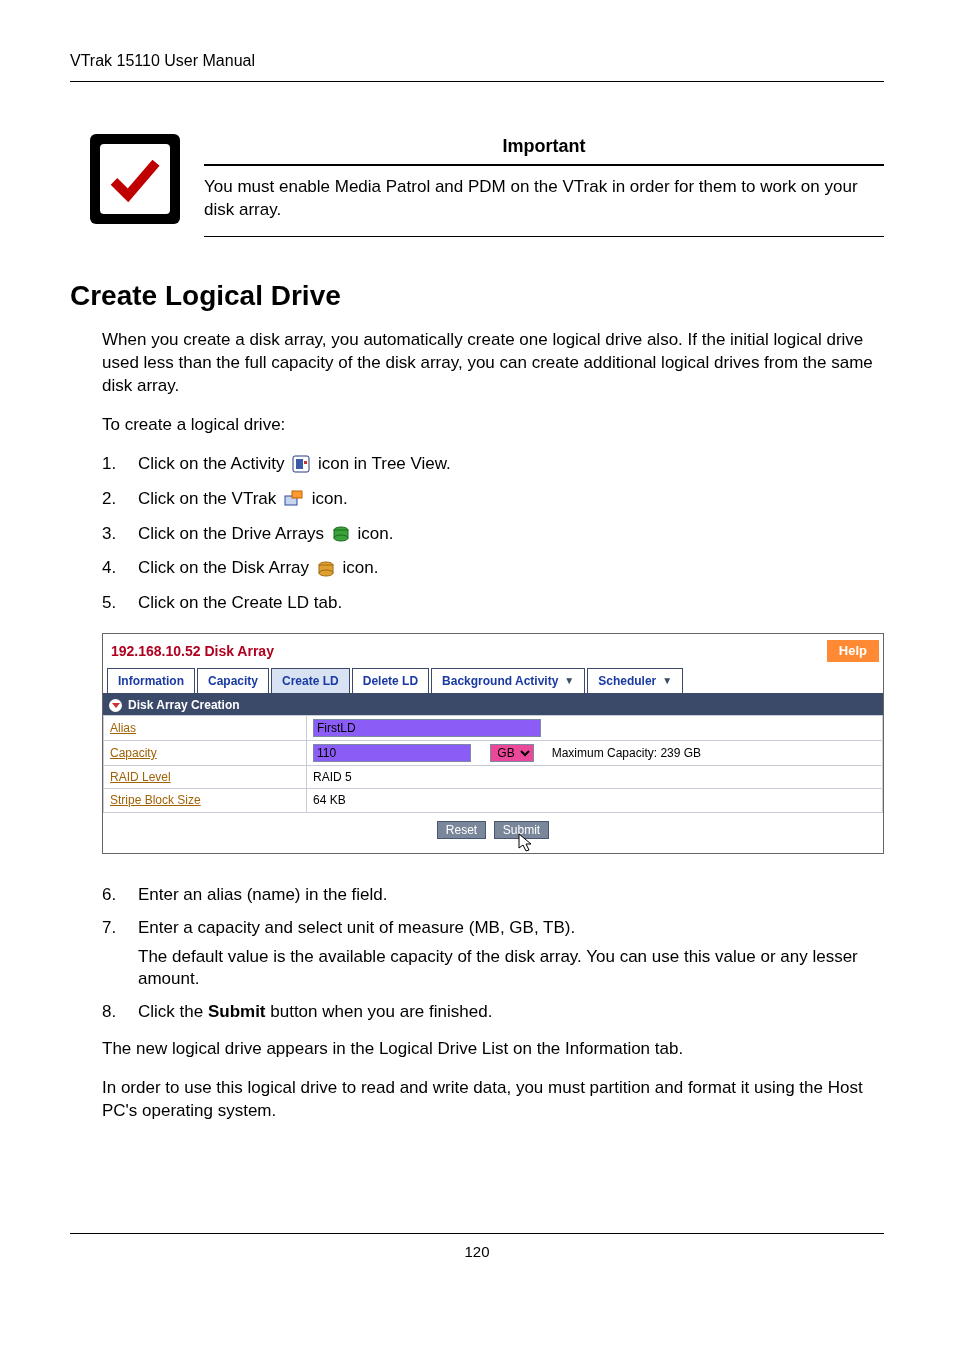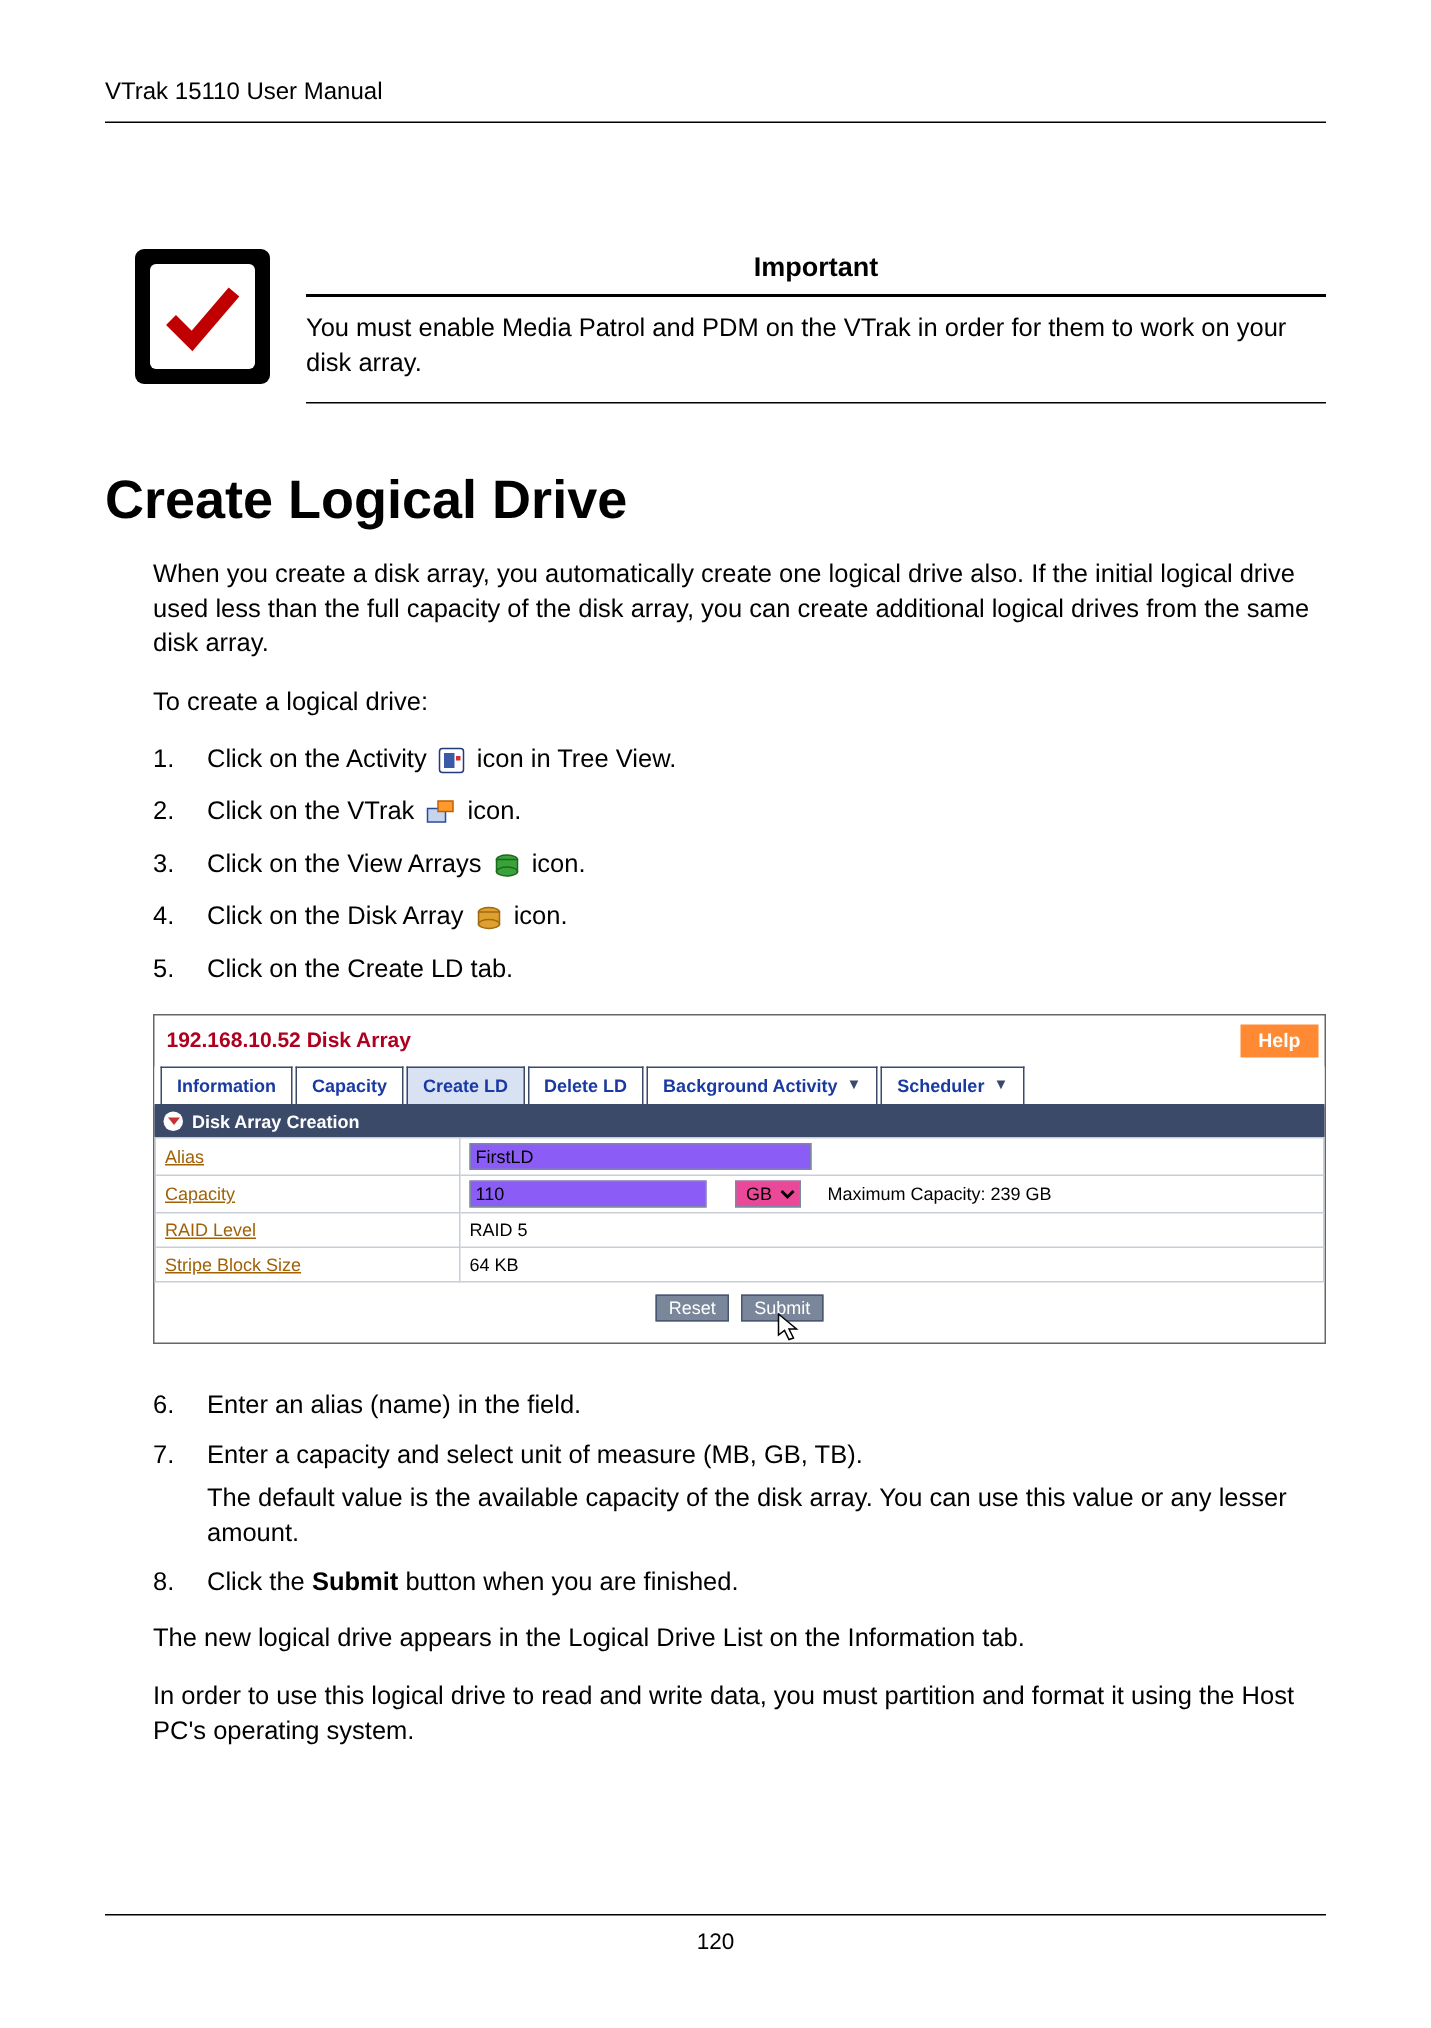--- a/index.html
+++ b/index.html
@@ -8,21 +8,21 @@
     padding: 50px 70px 40px 70px;
     width: 954px;
     box-sizing: border-box;
     color: #000;
     font-size: 17px;
     line-height: 1.35;
   }
   .header-line {
     border-bottom: 1px solid #000;
     padding-bottom: 8px;
-    margin-bottom: 84px;
+    margin-bottom: 52px;
   }
   .header-text {
     font-size: 16px;
   }
   .important-box {
     display: flex;
     align-items: flex-start;
     margin: 0 0 40px 20px;
   }
   .important-icon {
@@ -66,21 +66,21 @@
     border: none;
     border-top: 2px solid #000;
     margin: 0 0 10px 0;
   }
   .important-right hr.bottom {
     border: none;
     border-top: 1px solid #000;
     margin: 14px 0 0 0;
   }
   h1.section {
-    font-size: 36px;
+    font-size: 28px;
     font-weight: bold;
     margin: 0 0 14px 0;
   }
   .body-indent {
     margin-left: 32px;
   }
   .body-indent p {
     margin: 0 0 16px 0;
   }
   ol.steps {
@@ -324,21 +324,21 @@
               <rect x="1" y="6" width="12" height="9" fill="#c7d4ee" stroke="#2a4a9a"></rect>
               <rect x="8" y="1" width="10" height="7" fill="#ff9a2e" stroke="#c06000"></rect>
             </svg>
         </span>
         <span> icon.</span>
       </span>
     </li>
     <li>
       <span class="num">3.</span>
       <span>
-        <span>Click on the View Arrays </span>
+        <span>Click on the Drive Arrays </span>
         <span class="inline-icon">
           <svg width="18" height="16">
               <ellipse cx="9" cy="4" rx="7" ry="3" fill="#3aa23a" stroke="#1d6a1d"></ellipse>
               <rect x="2" y="4" width="14" height="8" fill="#3aa23a" stroke="#1d6a1d"></rect>
               <ellipse cx="9" cy="12" rx="7" ry="3" fill="#3aa23a" stroke="#1d6a1d"></ellipse>
             </svg>
         </span>
         <span> icon.</span>
       </span>
     </li>

